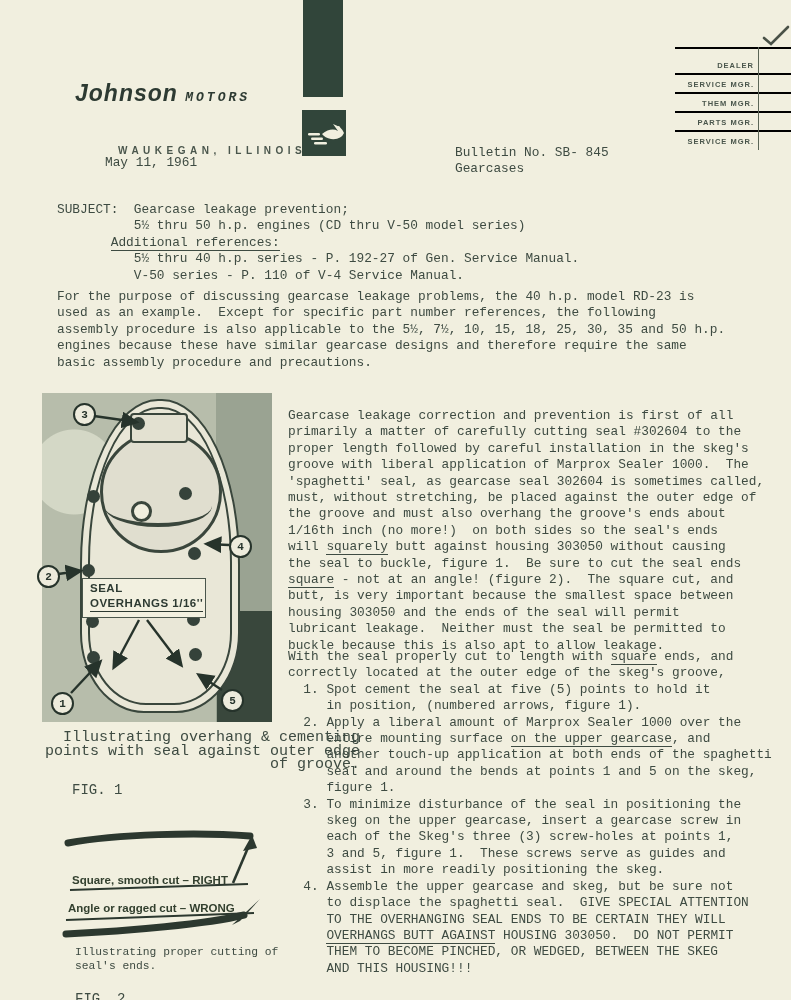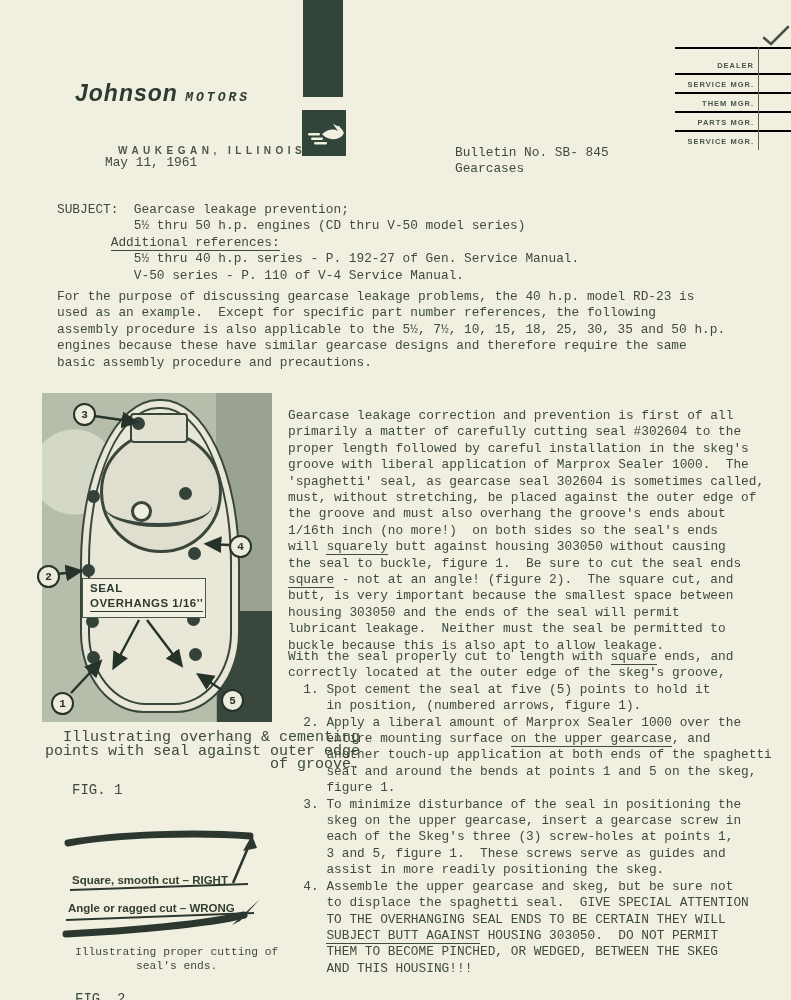--- a/index.html
+++ b/index.html
@@ -64,21 +64,21 @@
   .seal-label .l2{border-bottom:1.6px solid #2d3a32;display:inline-block;}
   .ph-svg{position:absolute;left:0;top:0;}
   .pt{position:absolute;width:19px;height:19px;border-radius:50%;border:2.2px solid #26332b;
       background:#edebdc;display:flex;align-items:center;justify-content:center;
       font-size:11px;font-weight:bold;color:#26332b;
       font-family:"Liberation Mono",monospace;}
 
   .cap1{left:45px;top:731px;font-size:15px;line-height:13.6px;text-align:right;}
   .figlab1{left:72px;top:782px;font-size:14px;}
   .fig2{left:58px;top:827px;}
-  .cap2{left:75px;top:946px;font-size:11.3px;line-height:13.6px;text-align:center;}
+  .cap2{left:75px;top:946px;font-size:11.3px;line-height:13.6px;}
   .figlab2{left:75px;top:991px;font-size:14px;}
   .f2text{font-family:"Liberation Sans",sans-serif;font-size:11.5px;fill:#33402f;font-weight:bold;}
 </style>
 </head>
 <body>
 
 <div class="page">
 
   <div class="abs green-bar"></div>
   <div class="abs seahorse-box">
@@ -159,21 +159,21 @@
      seal and around the bends at points 1 and 5 on the skeg,
      figure 1.
   3. To minimize disturbance of the seal in positioning the
      skeg on the upper gearcase, insert a gearcase screw in
      each of the Skeg's three (3) screw-holes at points 1,
      3 and 5, figure 1.  These screws serve as guides and
      assist in more readily positioning the skeg.
   4. Assemble the upper gearcase and skeg, but be sure not
      to displace the spaghetti seal.  GIVE SPECIAL ATTENTION
      TO THE OVERHANGING SEAL ENDS TO BE CERTAIN THEY WILL
-     </span><span class="u">SUBJECT BUTT AGAINST</span><span> HOUSING 303050.  DO NOT PERMIT
+     </span><span class="u">OVERHANGS BUTT AGAINST</span><span> HOUSING 303050.  DO NOT PERMIT
      THEM TO BECOME PINCHED, OR WEDGED, BETWEEN THE SKEG
      AND THIS HOUSING!!!</span></div>
 
   <div class="abs photo">
     <div class="ph-dark"></div>
     <div class="skeg">
       <div class="seal-ring"></div>
     </div>
     <div class="m-circle"></div>
     <div class="m-block"></div>

